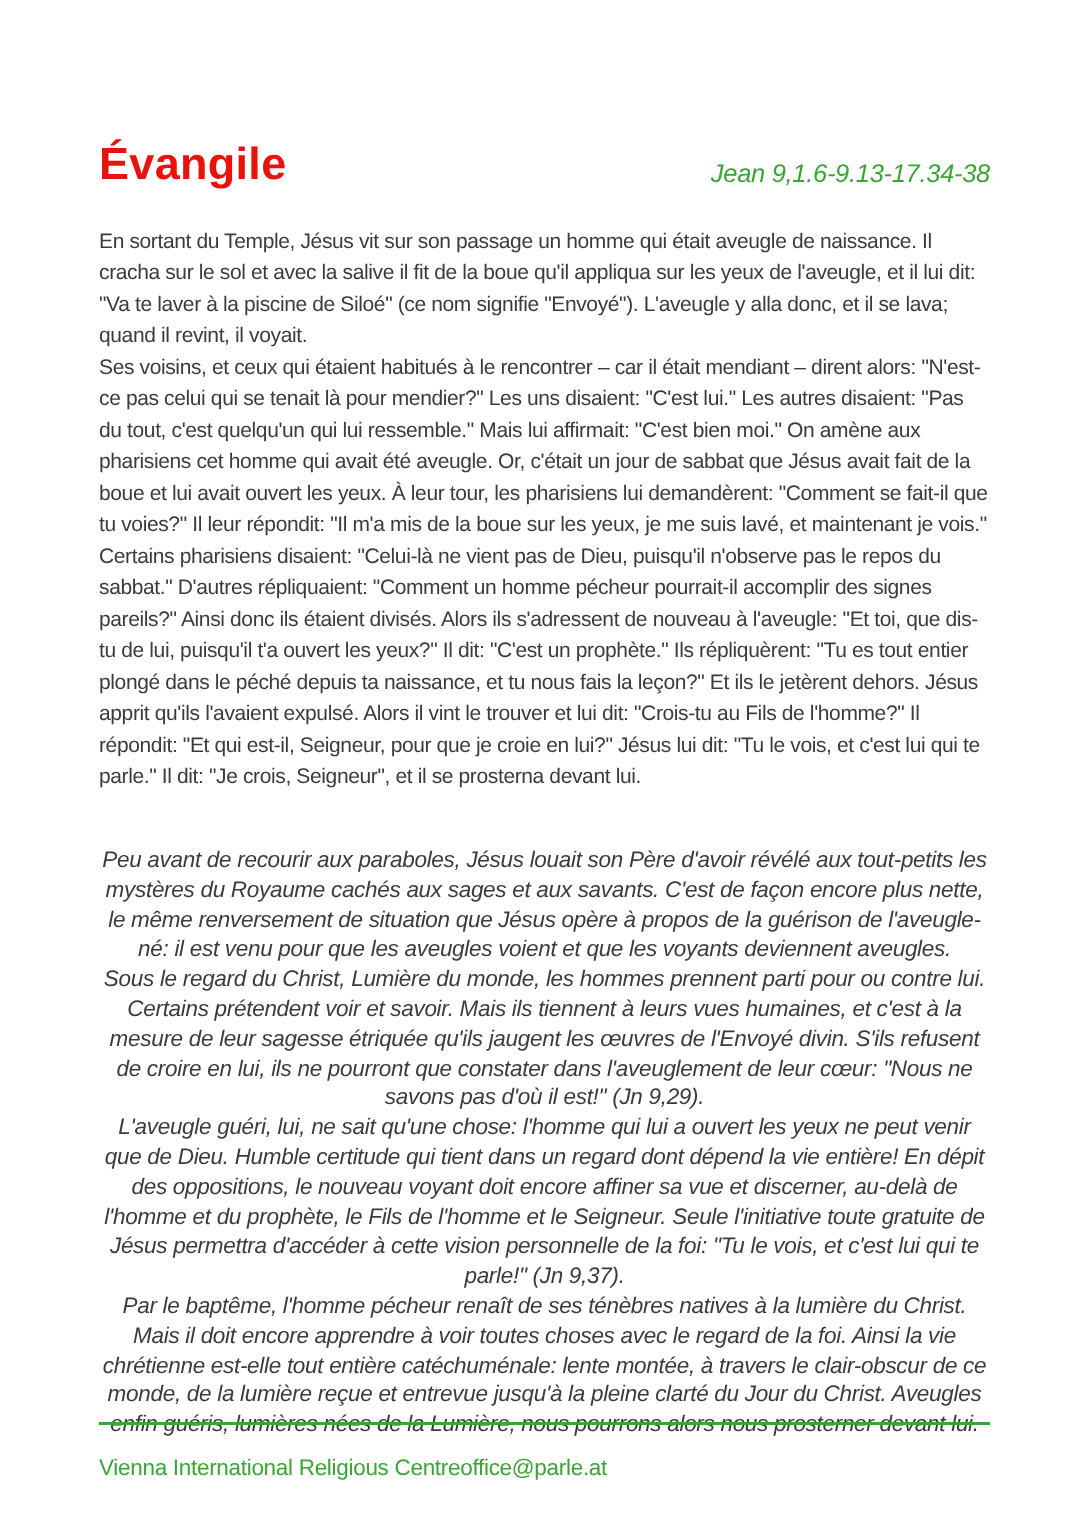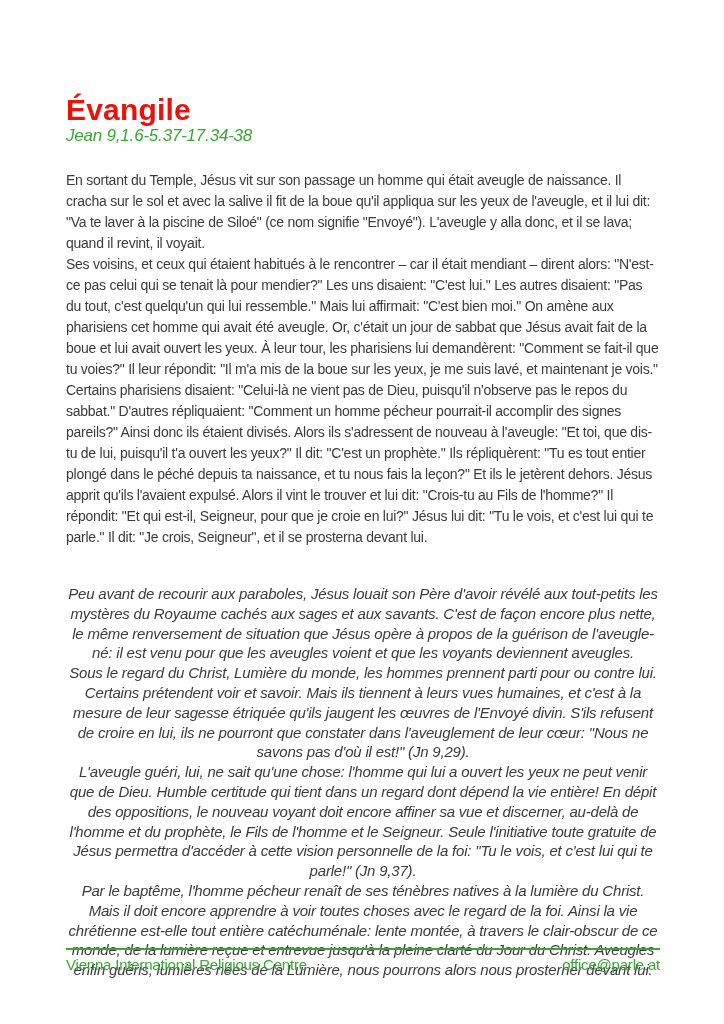--- a/index.html
+++ b/index.html
@@ -17,22 +17,21 @@
   }
   .content {
     position: absolute;
     left: 66px;
     right: 64px;
     top: 0;
   }
   .section-header {
     display: flex;
     justify-content: space-between;
-    align-items: flex-start;
-    flex-direction: column;
+    align-items: flex-end;
   }
   .gospel .section-header {
     margin-top: 94px;
   }
   h1.section-title {
     margin: 0;
     font-size: 30px;
     line-height: 32px;
     font-weight: bold;
     color: #e8130c;
@@ -69,41 +68,41 @@
     font-style: italic;
     color: #3b3b3b;
     text-align: center;
   }
   .footer {
     position: absolute;
     left: 66px;
     right: 64px;
     top: 948px;
     border-top: 2px solid #3aa535;
-    padding-top: 6px;
+    padding-top: 20px;
     display: flex;
-    justify-content: space-between;
+    justify-content: flex-start;
     align-items: baseline;
   }
   .footer span {
     font-size: 15px;
     color: #3aa535;
     letter-spacing: -0.2px;
   }
 </style>
 </head>
 <body>
 
 <div class="page">
   <div class="content">
 
     <section class="gospel">
       <div class="section-header">
         <h1 class="section-title">Évangile</h1>
-        <span class="scripture-ref">Jean 9,1.6-5.37-17.34-38</span>
+        <span class="scripture-ref">Jean 9,1.6-9.13-17.34-38</span>
       </div>
       <div class="gospel-body">
         <p>En sortant du Temple, Jésus vit sur son passage un homme qui était aveugle de naissance. Il cracha sur le sol et avec la salive il fit de la boue qu'il appliqua sur les yeux de l'aveugle, et il lui dit: "Va te laver à la piscine de Siloé" (ce nom signifie "Envoyé"). L'aveugle y alla donc, et il se lava; quand il revint, il voyait.</p>
         <p>Ses voisins, et ceux qui étaient habitués à le rencontrer – car il était mendiant – dirent alors: "N'est-ce pas celui qui se tenait là pour mendier?" Les uns disaient: "C'est lui." Les autres disaient: "Pas du tout, c'est quelqu'un qui lui ressemble." Mais lui affirmait: "C'est bien moi." On amène aux pharisiens cet homme qui avait été aveugle. Or, c'était un jour de sabbat que Jésus avait fait de la boue et lui avait ouvert les yeux. À leur tour, les pharisiens lui demandèrent: "Comment se fait-il que tu voies?" Il leur répondit: "Il m'a mis de la boue sur les yeux, je me suis lavé, et maintenant je vois." Certains pharisiens disaient: "Celui-là ne vient pas de Dieu, puisqu'il n'observe pas le repos du sabbat." D'autres répliquaient: "Comment un homme pécheur pourrait-il accomplir des signes pareils?" Ainsi donc ils étaient divisés. Alors ils s'adressent de nouveau à l'aveugle: "Et toi, que dis-tu de lui, puisqu'il t'a ouvert les yeux?" Il dit: "C'est un prophète." Ils répliquèrent: "Tu es tout entier plongé dans le péché depuis ta naissance, et tu nous fais la leçon?" Et ils le jetèrent dehors. Jésus apprit qu'ils l'avaient expulsé. Alors il vint le trouver et lui dit: "Crois-tu au Fils de l'homme?" Il répondit: "Et qui est-il, Seigneur, pour que je croie en lui?" Jésus lui dit: "Tu le vois, et c'est lui qui te parle." Il dit: "Je crois, Seigneur", et il se prosterna devant lui.</p>
       </div>
     </section>
 
     <section class="reflection">
       <div class="reflection-body">
         <p>Peu avant de recourir aux paraboles, Jésus louait son Père d'avoir révélé aux tout-petits les mystères du Royaume cachés aux sages et aux savants. C'est de façon encore plus nette, le même renversement de situation que Jésus opère à propos de la guérison de l'aveugle-né: il est venu pour que les aveugles voient et que les voyants deviennent aveugles.</p>

